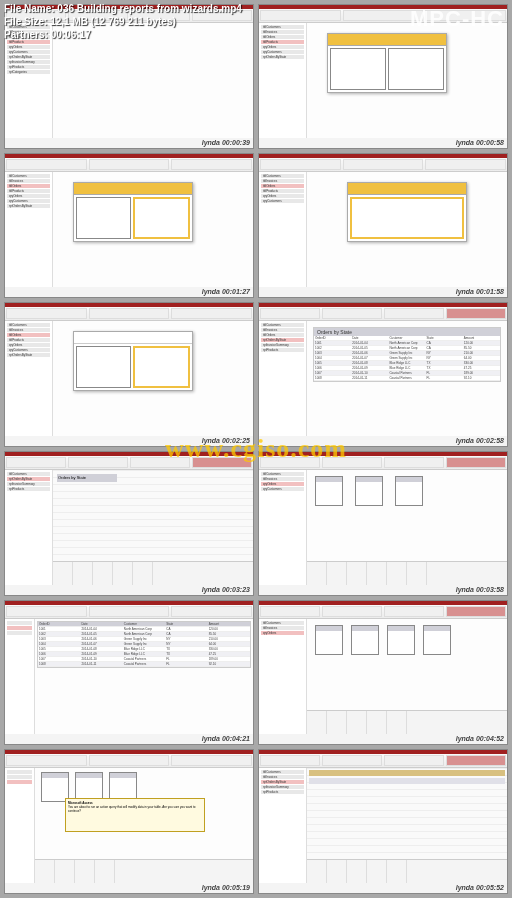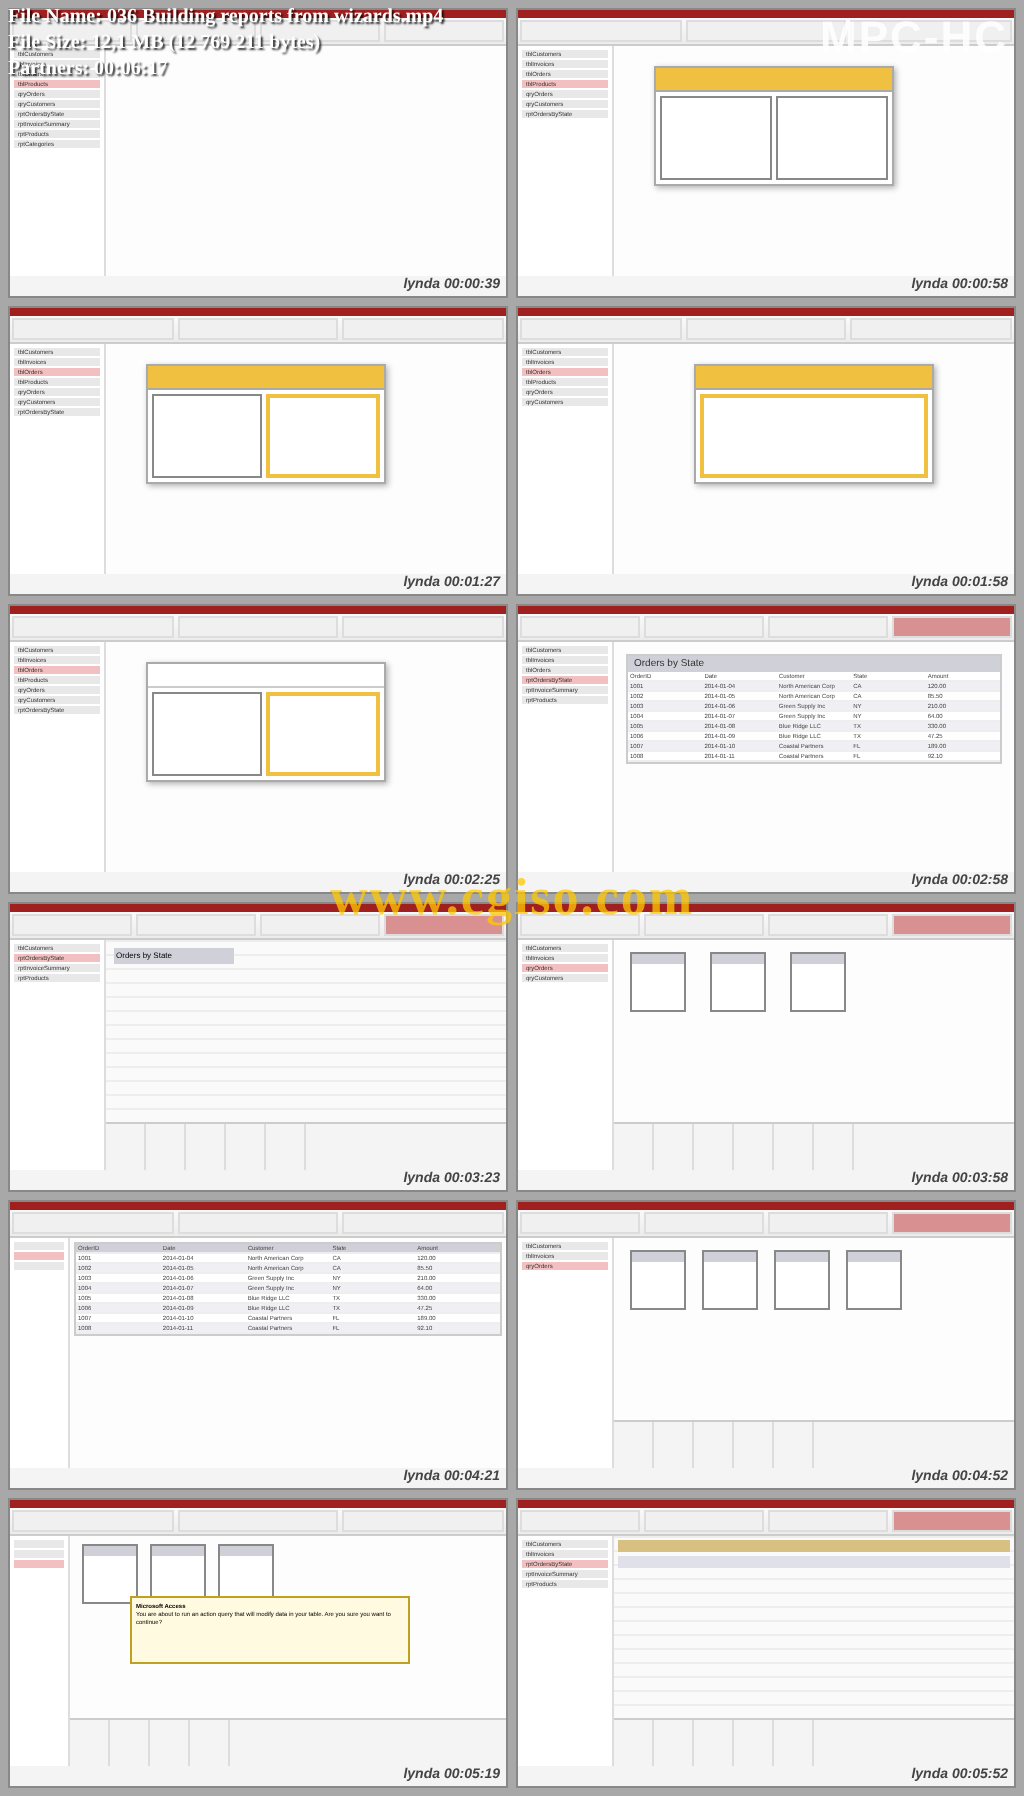--- a/index.html
+++ b/index.html
@@ -14,21 +14,20 @@
   .overlay-info {
     position: absolute;
     top: 2px;
     left: 4px;
     z-index: 100;
     font-size: 10px;
     line-height: 13px;
     color: #fff;
     font-weight: bold;
     text-shadow: 1px 1px 1px rgba(0,0,0,0.8);
-    font-family: Liberation Serif, serif;
   }
   .player-logo {
     position: absolute;
     top: 6px;
     right: 8px;
     z-index: 100;
     font-size: 22px;
     font-weight: bold;
     color: rgba(255,255,255,0.85);
     font-family: Arial, sans-serif;

